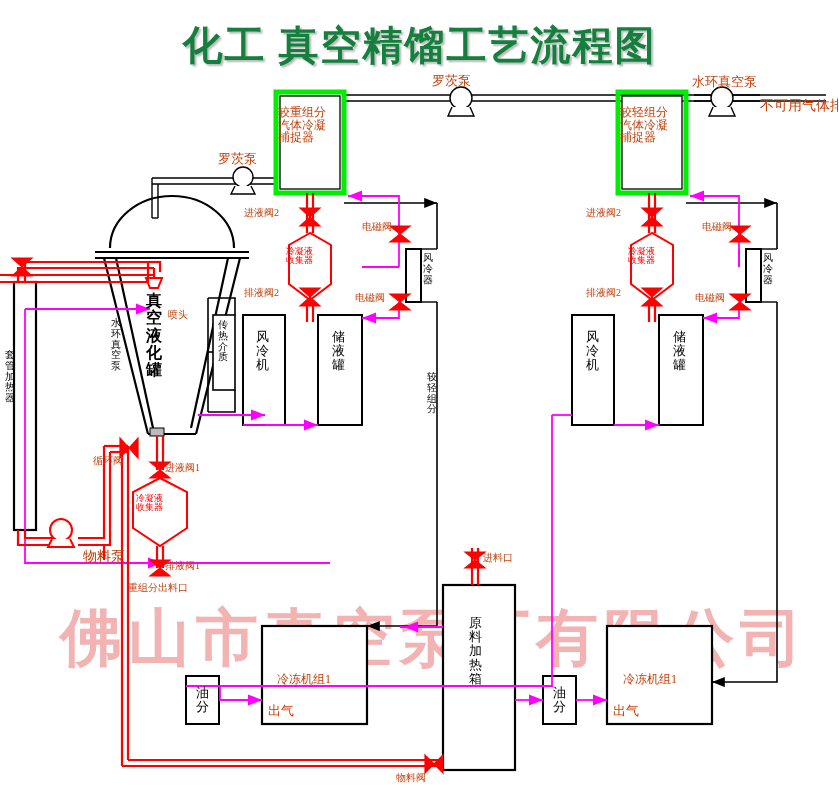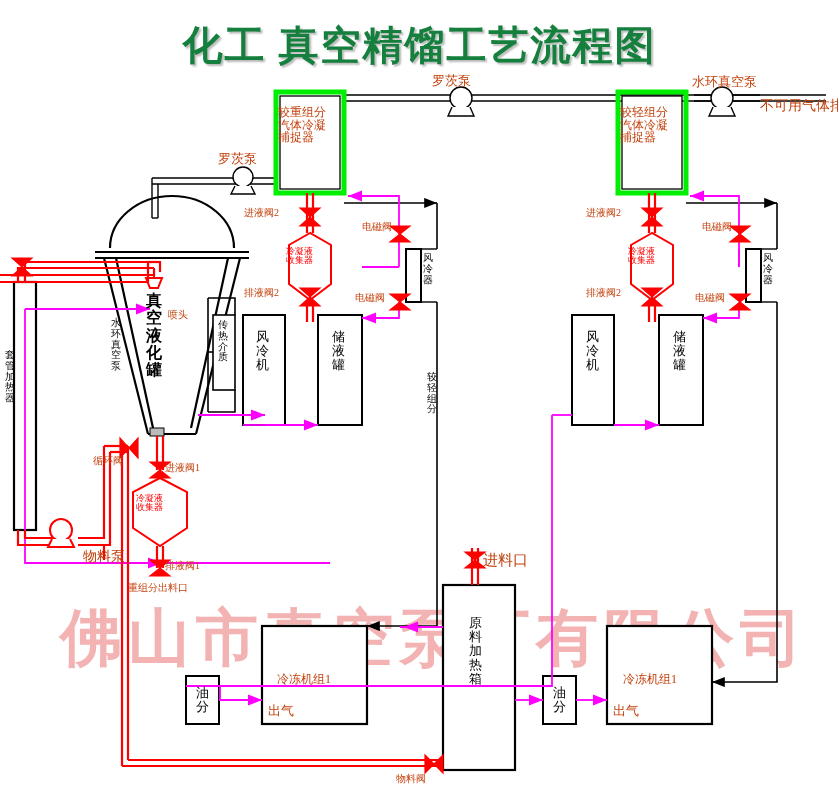--- a/index.html
+++ b/index.html
@@ -337,24 +337,24 @@
 <div class="lb" style="left:586px;top:208px;">进液阀2</div>
 <div class="lb" style="left:586px;top:288px;">排液阀2</div>
 <div class="lb" style="left:362px;top:222px;">电磁阀</div>
 <div class="lb" style="left:355px;top:293px;">电磁阀</div>
 <div class="lb" style="left:702px;top:222px;">电磁阀</div>
 <div class="lb" style="left:695px;top:293px;">电磁阀</div>
 <div class="lb" style="left:93px;top:412px;margin-top:44px;">循环阀</div>
 <div class="lb" style="left:165px;top:463px;">进液阀1</div>
 <div class="lb" style="left:165px;top:561px;">排液阀1</div>
 <div class="lb" style="left:128px;top:583px;">重组分出料口</div>
-<div class="lb" style="left:396px;top:774px;">物料阀</div>
+<div class="lb" style="left:396px;top:774px;font-family:Liberation Mono, monospace;">物料阀</div>
 
 <div class="lbv mid" style="left:469px;top:616px;">原料加热箱</div>
-<div class="lb" style="left:483px;top:553px;font-size:15px;">进料口</div>
+<div class="lb" style="left:483px;top:553px;font-size:10px;">进料口</div>
 
 <div class="lbv mid" style="left:196px;top:686px;">油分</div>
 <div class="lbv mid" style="left:553px;top:686px;">油分</div>
 <div class="lb" style="left:277px;top:673px;font-size:12px;">冷冻机组1</div>
 <div class="lb" style="left:623px;top:673px;font-size:12px;">冷冻机组1</div>
 <div class="lb" style="left:268px;top:704px;font-size:13px;">出气</div>
 <div class="lb" style="left:613px;top:704px;font-size:13px;">出气</div>
 
 </div>
 

